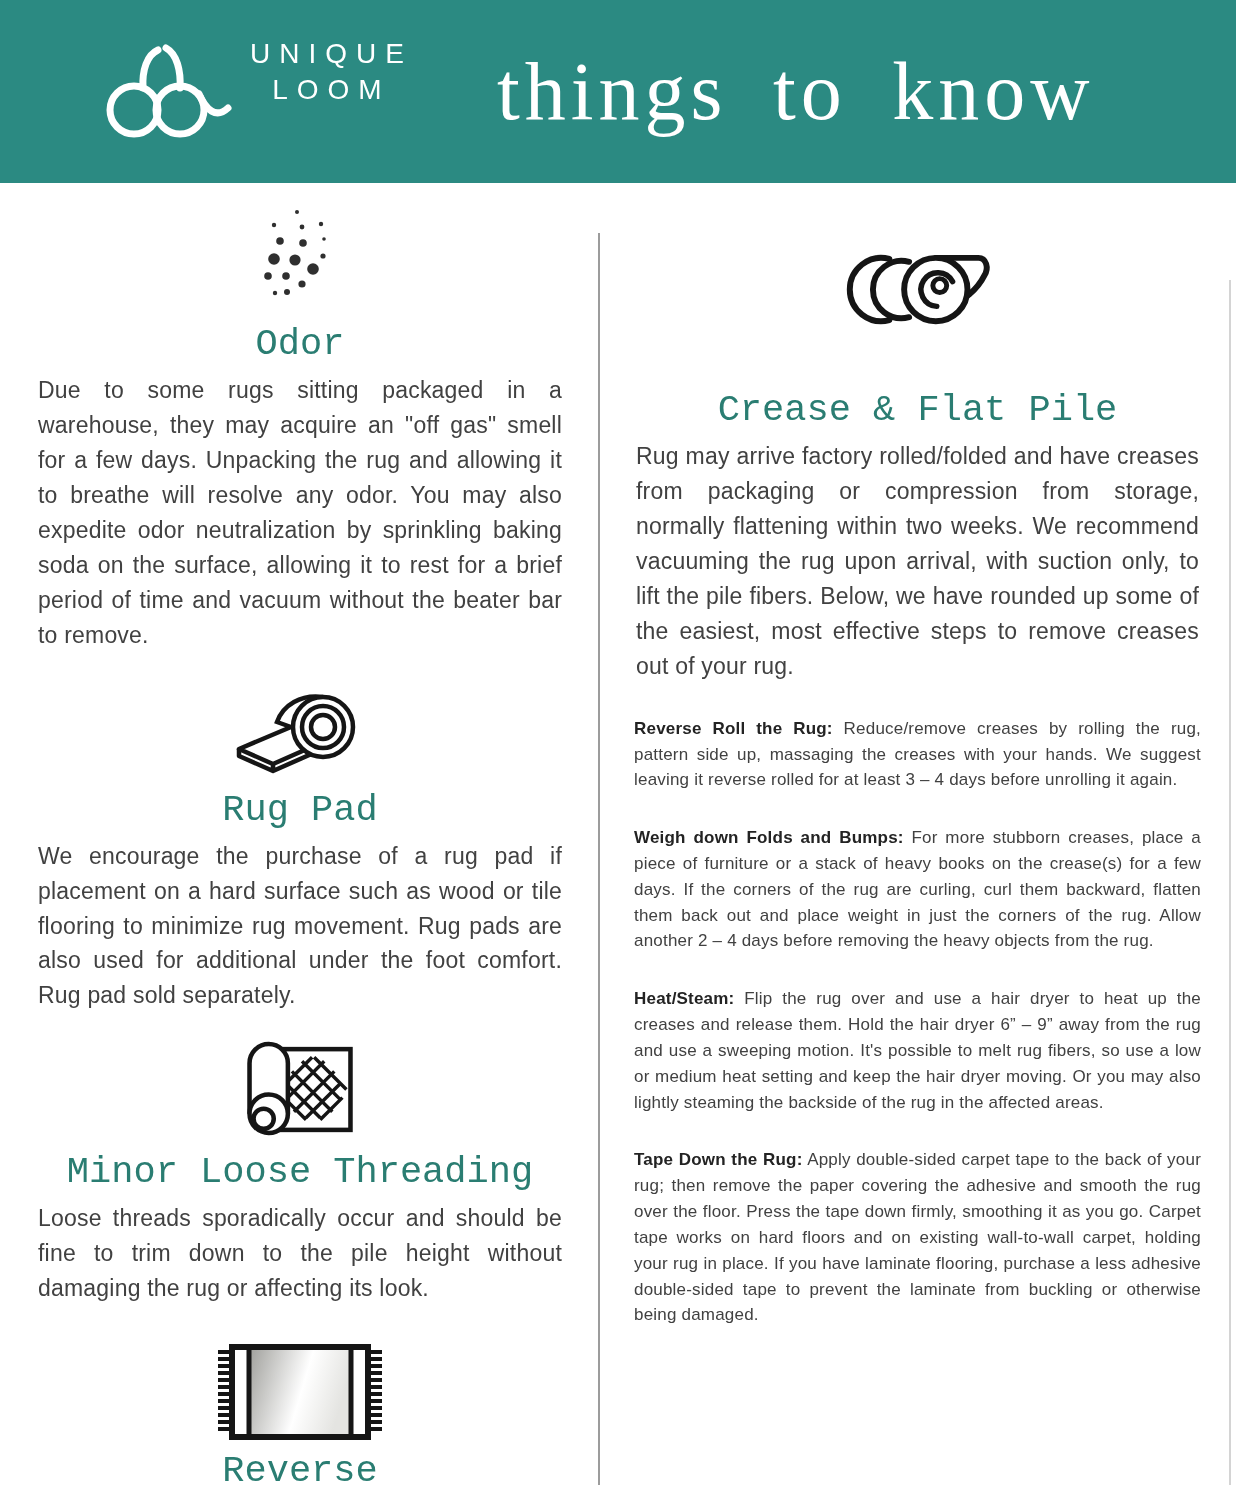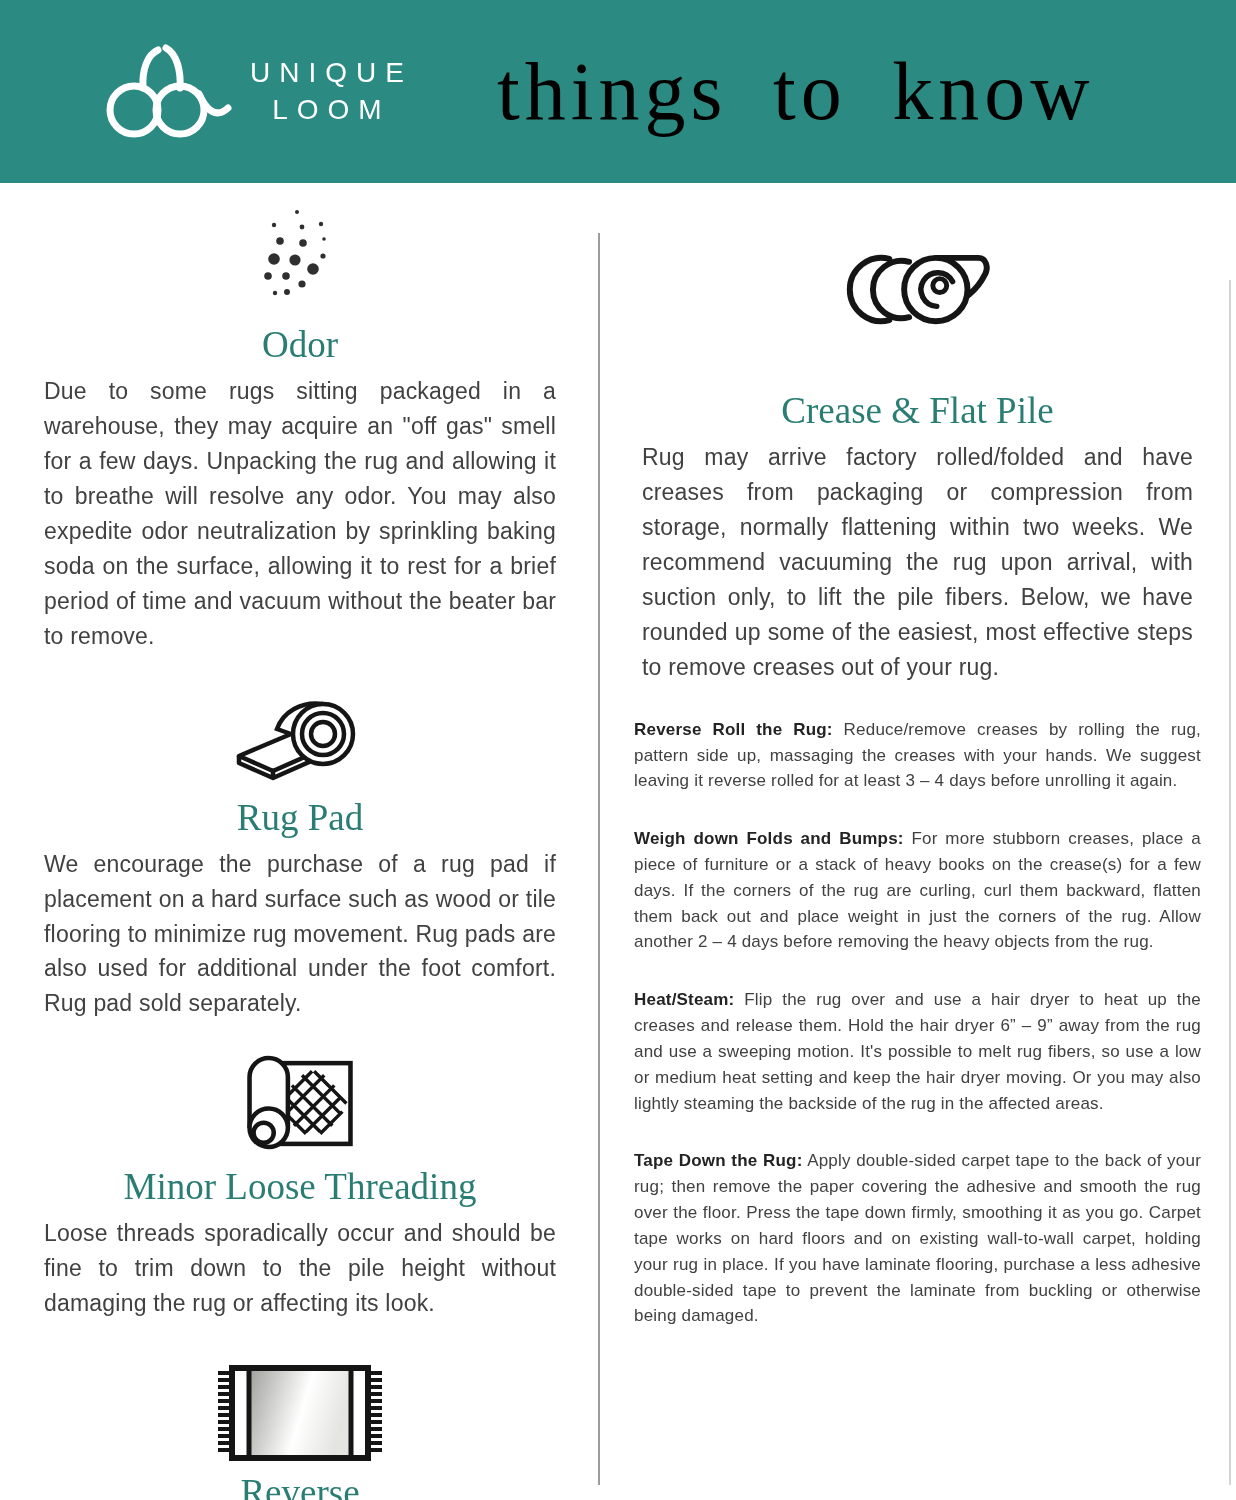--- a/index.html
+++ b/index.html
@@ -6,49 +6,49 @@
   .page {
     position:relative; width:1236px; height:1500px; background:#ffffff;
     font-family:"Liberation Sans", sans-serif; overflow:hidden;
   }
 
   
   .band {
     position:absolute; top:0; left:0; width:1236px; height:183px;
     background:var(--band,#2b8a82); display:flex; align-items:center;
   }
-  .brand { display:flex; align-items:center; margin-left:96px; }
+  .brand { display:flex; margin-left:96px; }
   .logo { width:140px; height:112px; }
   .brand-text {
     margin-left:14px; color:#ffffff; font-size:28px; letter-spacing:9px;
     line-height:1.32; text-align:center; font-weight:400;
   }
   .page-title {
-    margin:0 0 0 84px; color:#000000; font-family:"Liberation Serif", serif;
+    margin:0 0 0 84px; color:#ffffff; font-family:"Liberation Serif", serif;
     font-weight:400; font-size:82px; letter-spacing:5px; word-spacing:20px;
     white-space:nowrap;
   }
 
   
   .divider { position:absolute; left:598px; top:233px; width:2px; height:1252px; background:#9c9c9c; }
   .edge    { position:absolute; left:1229px; top:280px; width:2px; height:1205px; background:#d4d4d4; }
 
   .col { position:absolute; top:183px; }
   .col.left  { left:36px;  width:528px; }
   .col.right { left:634px; width:567px; }
 
   .sec { text-align:center; }
   .icon-wrap { display:flex; justify-content:center; }
   .sec-title {
-    font-family:Liberation Serif, serif; font-weight:400;
+    font-family:Liberation Mono, monospace; font-weight:400;
     color:#2a7d72; font-size:37px; margin:8px 0 8px 0;
   }
   .body {
     text-align:justify; color:#414141; font-size:23px; line-height:1.52;
-    letter-spacing:0.2px; margin:8px;
+    letter-spacing:0.2px; margin:2px;
   }
 
   
   .sec-odor   .icon-wrap { padding-top:20px; height:112px; }
   .sec-thread .icon-wrap { padding-top:20px; height:108px; }
   .sec-pad    .icon-wrap { padding-top:26px; height:100px; }
   .sec-shade  .icon-wrap { padding-top:34px; height:100px; }
 
   
   .sec-crease .icon-wrap { padding-top:62px; height:92px; }

